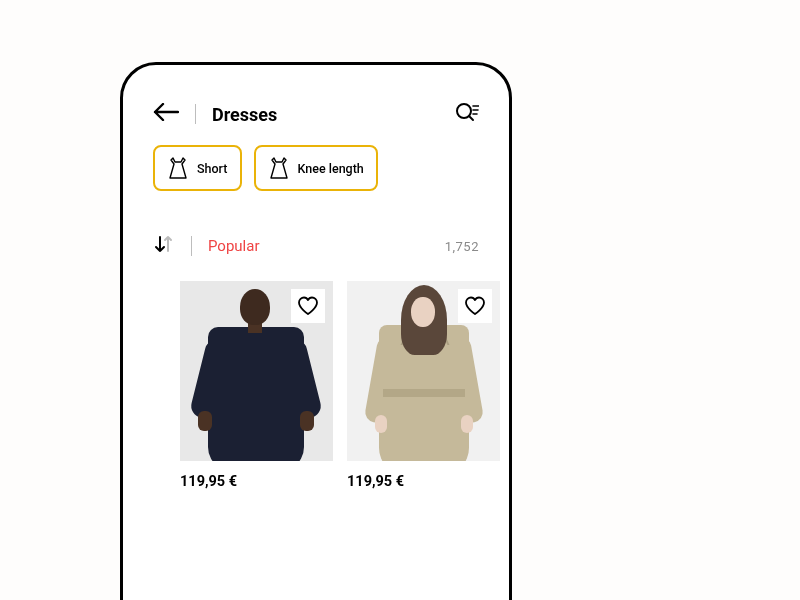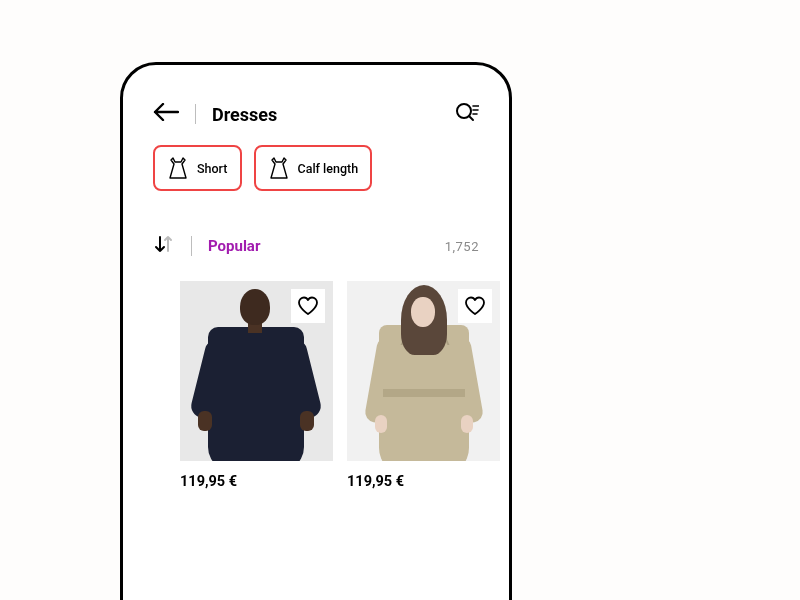--- a/index.html
+++ b/index.html
@@ -21,30 +21,30 @@
   .hdr-left{display:flex;align-items:center;}
   .vsep{width:1px;height:20px;background:#bdbdbd;margin:0 16px;}
   .title{font-weight:700;font-size:18px;color:#000;}
   
   .frow{display:flex;align-items:center;margin-top:42px;}
   .flabel{font-weight:600;font-size:15px;color:#000;}
   
   .chips{display:flex;gap:12px;margin-top:18px;width:420px;}
   .chip{
     display:flex;align-items:center;justify-content:center;
-    height:46px;border:2px solid #ef4444;border-radius:8px;
+    height:46px;border:2px solid #eab308;border-radius:8px;
     padding:0 12px;box-sizing:border-box;cursor:pointer;
     flex-shrink:0;
   }
   .chip svg{margin-right:8px;}
   .chip-label{font-size:12.5px;font-weight:500;color:#000;white-space:nowrap;}
   
   .srow{display:flex;align-items:center;justify-content:space-between;margin-top:42px;}
   .srow-left{display:flex;align-items:center;}
-  .sort-label{font-size:15px;font-weight:700;color:#a21caf;}
+  .sort-label{font-size:15px;font-weight:400;color:#ef4444;}
   .count{font-size:13px;color:#8a8a8a;letter-spacing:.5px;}
   
   .products{display:flex;gap:14px;margin-top:22px;padding-left:27px;}
   .card{width:153px;}
   .imgwrap{position:relative;width:153px;height:180px;overflow:hidden;background:#e5e5e5;}
   .fav{
     position:absolute;top:8px;right:8px;width:34px;height:34px;
     background:#fff;display:flex;align-items:center;justify-content:center;
     cursor:pointer;
   }
@@ -102,21 +102,21 @@
         <div class="chip">
           <svg width="22" height="24" viewBox="0 0 22 24" fill="none">
             <path d="M6 2L8 6H14L16 2L18 4L15 8L19 22H3L7 8L4 4L6 2Z" stroke="#000" stroke-width="1.4" stroke-linejoin="round"></path>
           </svg>
           <span class="chip-label">Short</span>
         </div>
         <div class="chip">
           <svg width="22" height="24" viewBox="0 0 22 24" fill="none">
             <path d="M6 2L8 6H14L16 2L18 4L15 8L19 22H3L7 8L4 4L6 2Z" stroke="#000" stroke-width="1.4" stroke-linejoin="round"></path>
           </svg>
-          <span class="chip-label">Calf length</span>
+          <span class="chip-label">Knee length</span>
         </div>
 
       </div>
 
       <div class="srow">
         <div class="srow-left">
           <span>
             <svg width="22" height="22" viewBox="0 0 22 22" fill="none">
               <path d="M7 4V18M7 18L3 14M7 18L11 14" stroke="#000" stroke-width="2" stroke-linecap="round" stroke-linejoin="round"></path>
               <path d="M15 18V4M15 4L12 7M15 4L18 7" stroke="#bcbcbc" stroke-width="2" stroke-linecap="round" stroke-linejoin="round"></path>

